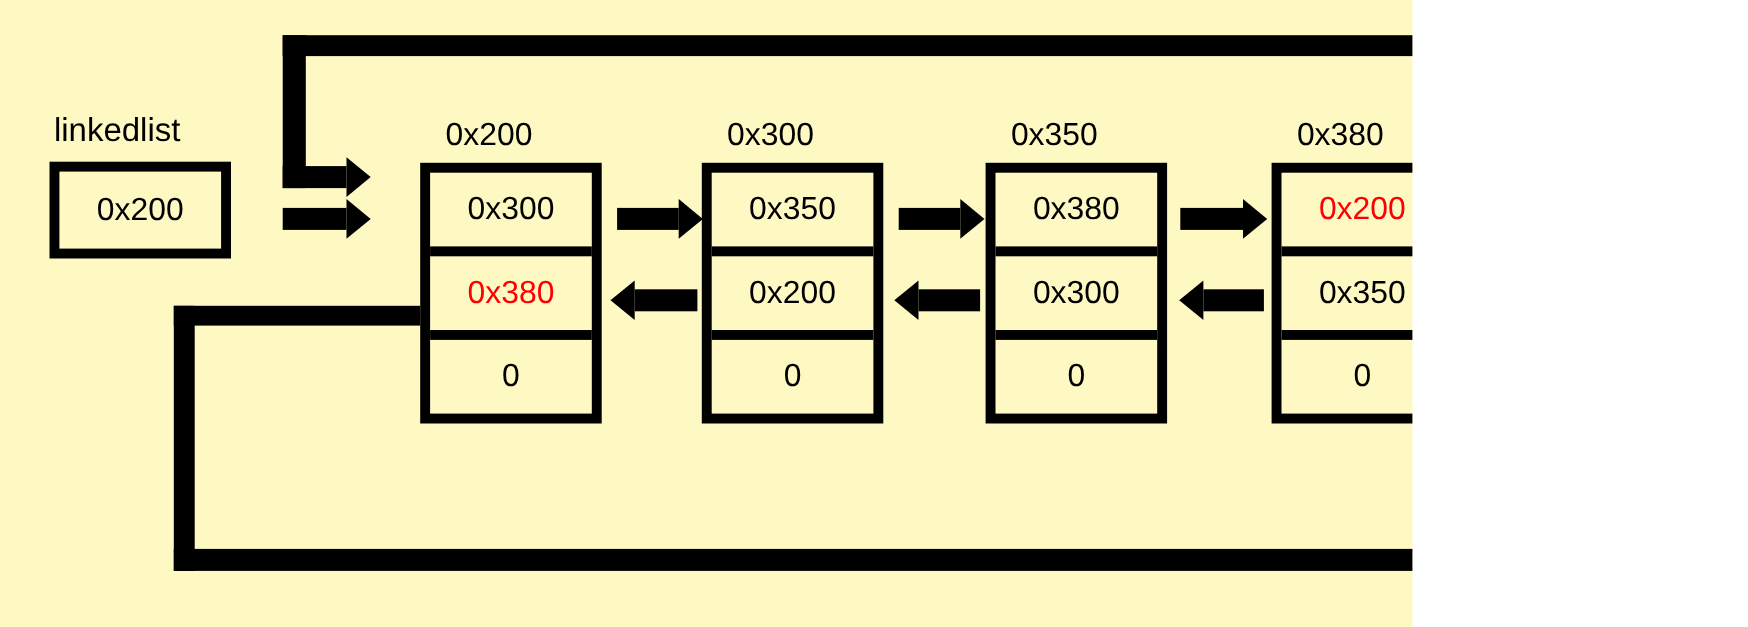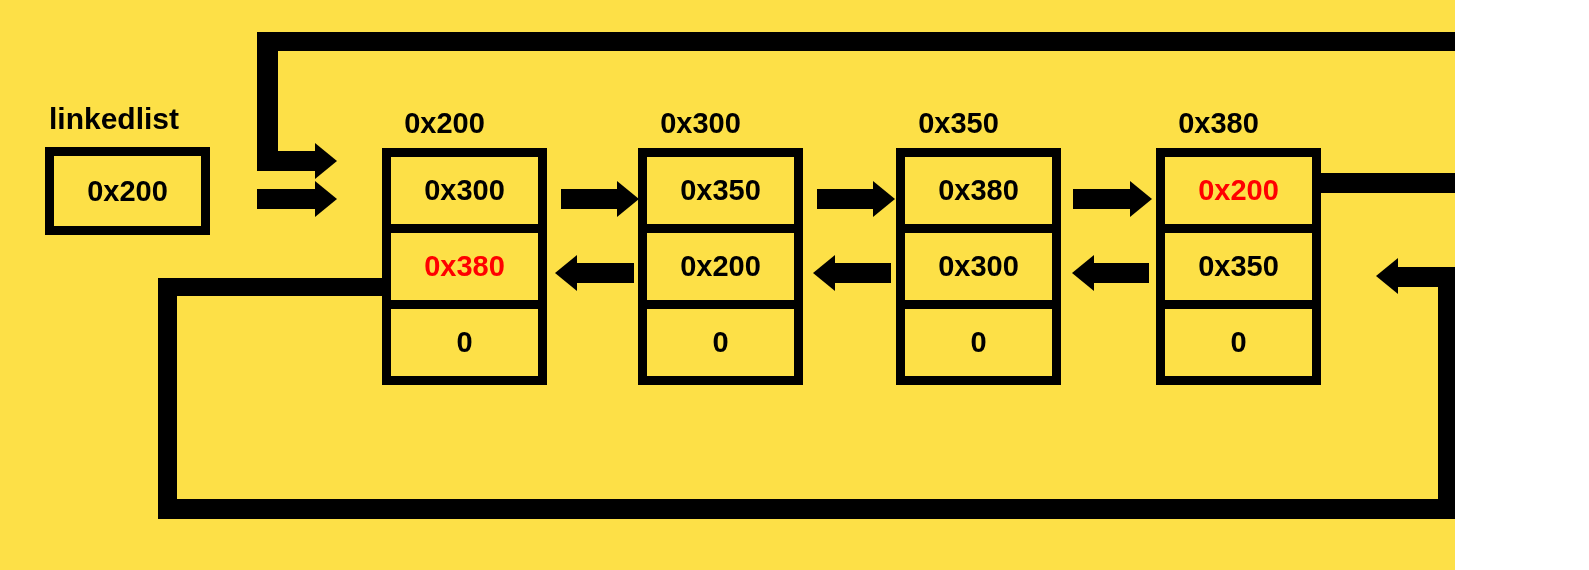--- a/index.html
+++ b/index.html
@@ -1,18 +1,18 @@
 <!DOCTYPE html>
 <html><head>
 <meta charset="utf-8">
 <style>
   html,body{margin:0;padding:0;background:#fff}
   .canvas{
-    position:relative;width:1455px;height:570px;background:#fde047;
-    font-family:"Liberation Sans","DejaVu Sans",sans-serif;color:#000;overflow:hidden;font-weight:bold;
+    position:relative;width:1284px;height:570px;background:#fef9c3;
+    font-family:"Liberation Sans","DejaVu Sans",sans-serif;color:#000;overflow:hidden;
   }
   .seg{position:absolute;background:#000}
 
   
   .head-label{position:absolute;left:49px;top:102px;font-size:30px}
   .head-box{
     position:absolute;left:45px;top:147px;width:165px;height:88px;
     border:9px solid #000;box-sizing:border-box;
     display:flex;align-items:center;justify-content:center;font-size:29px;
   }

